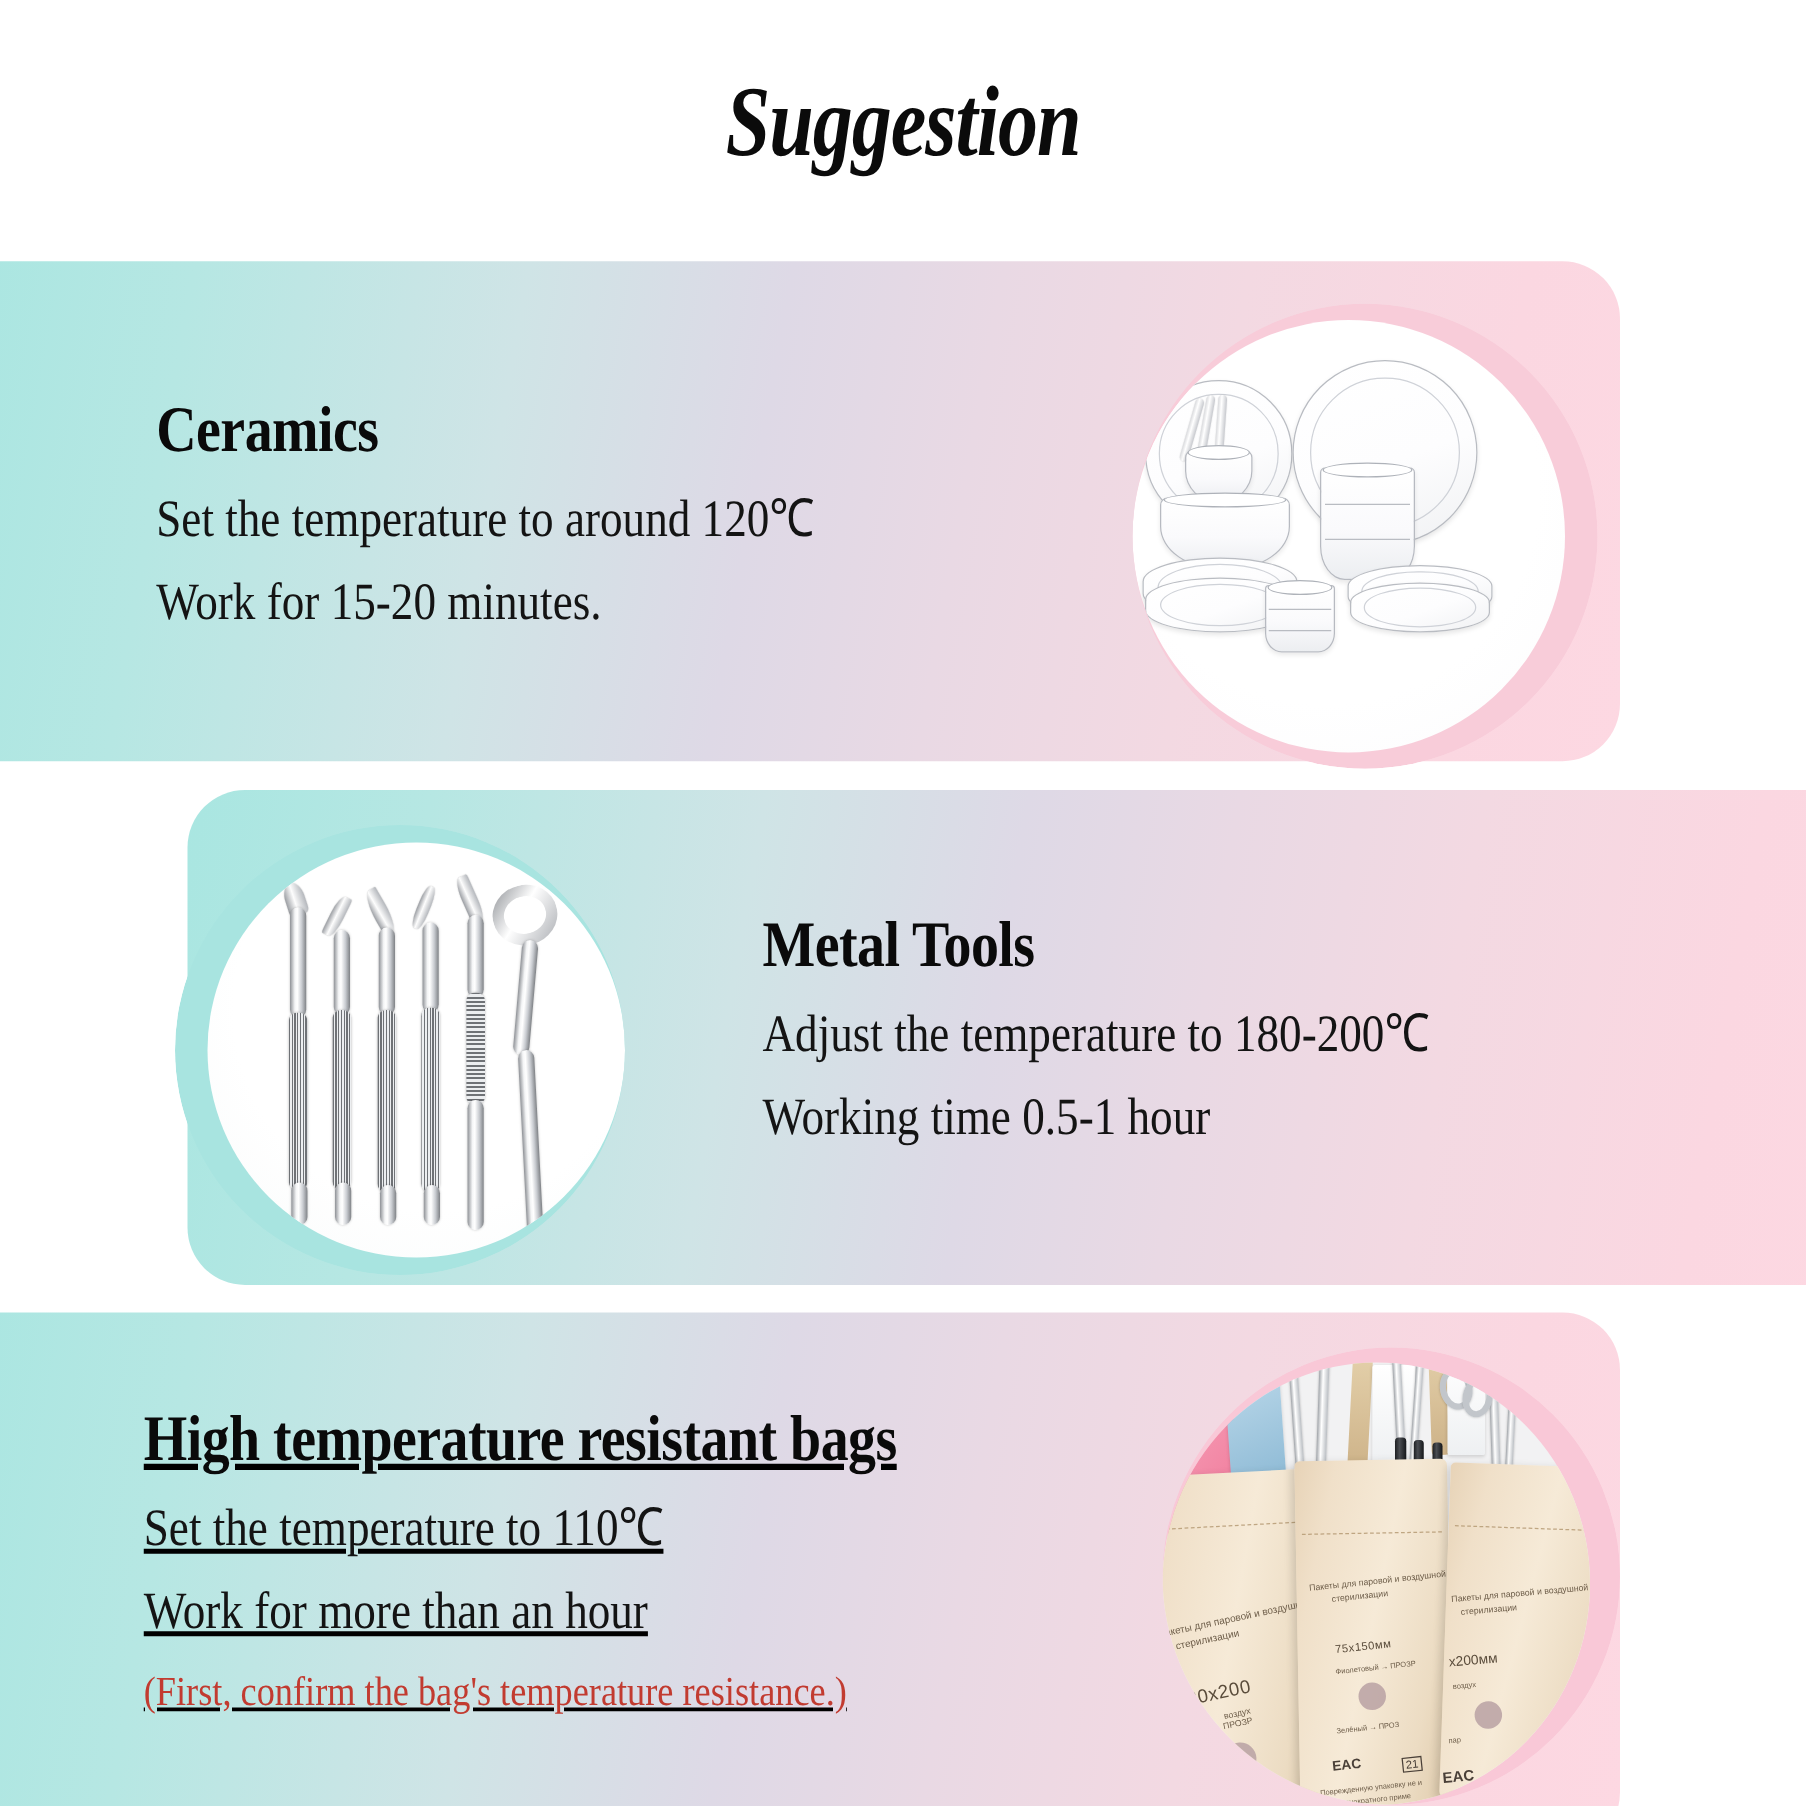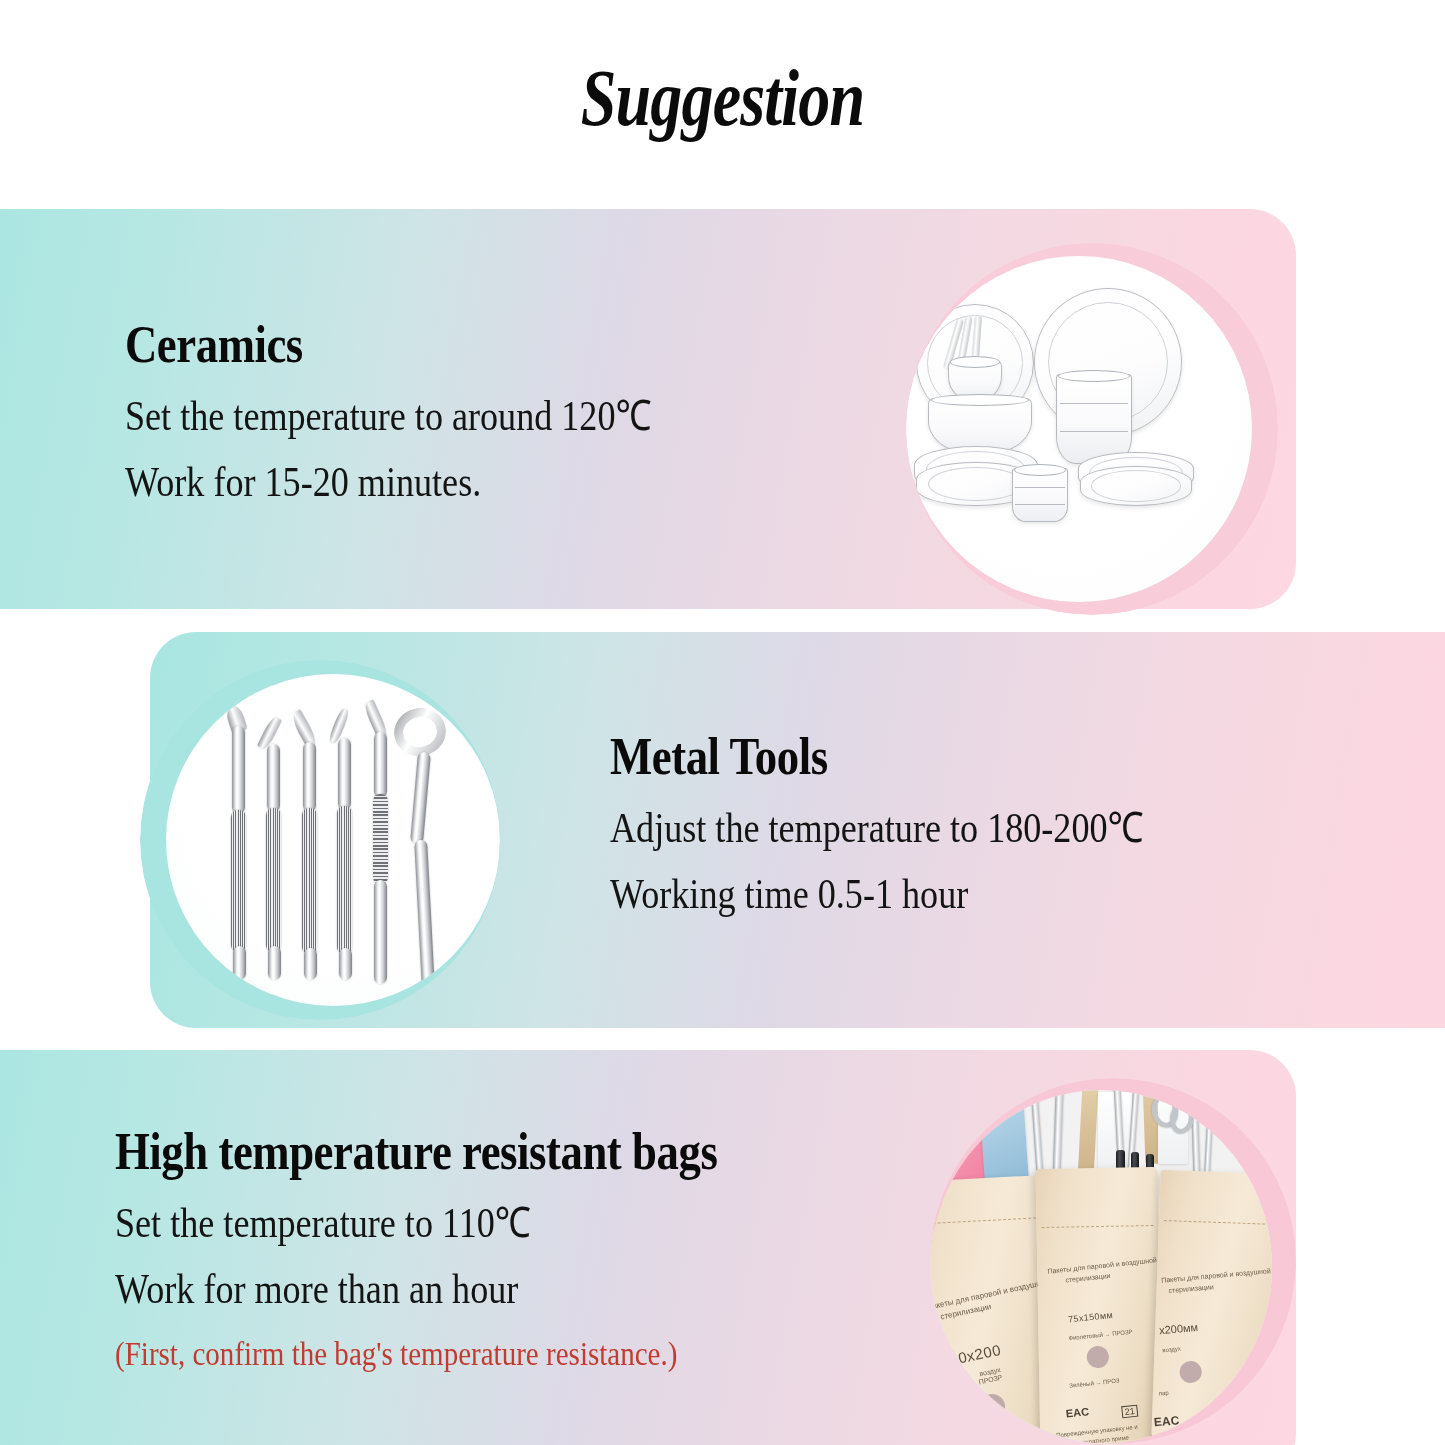--- a/index.html
+++ b/index.html
@@ -103,21 +103,21 @@
     line-height:1.05;
     color:#c23b30;
     margin-top:26px;
     transform:scaleX(.88);
     transform-origin:left center;
     white-space:nowrap;
   }
 
   #copy-ceramics{ left:125px; top:318px; }
   #copy-metal   { left:610px; top:730px; }
-  #copy-bags    { left:115px; top:1125px; }
+  #copy-bags    { left:115px; top:1125px;text-decoration:underline; }
 
   
   .bubble{
     position:absolute;
     border-radius:50%;
     overflow:hidden;
   }
   .bubble .ring{
     position:absolute;
     inset:0;

